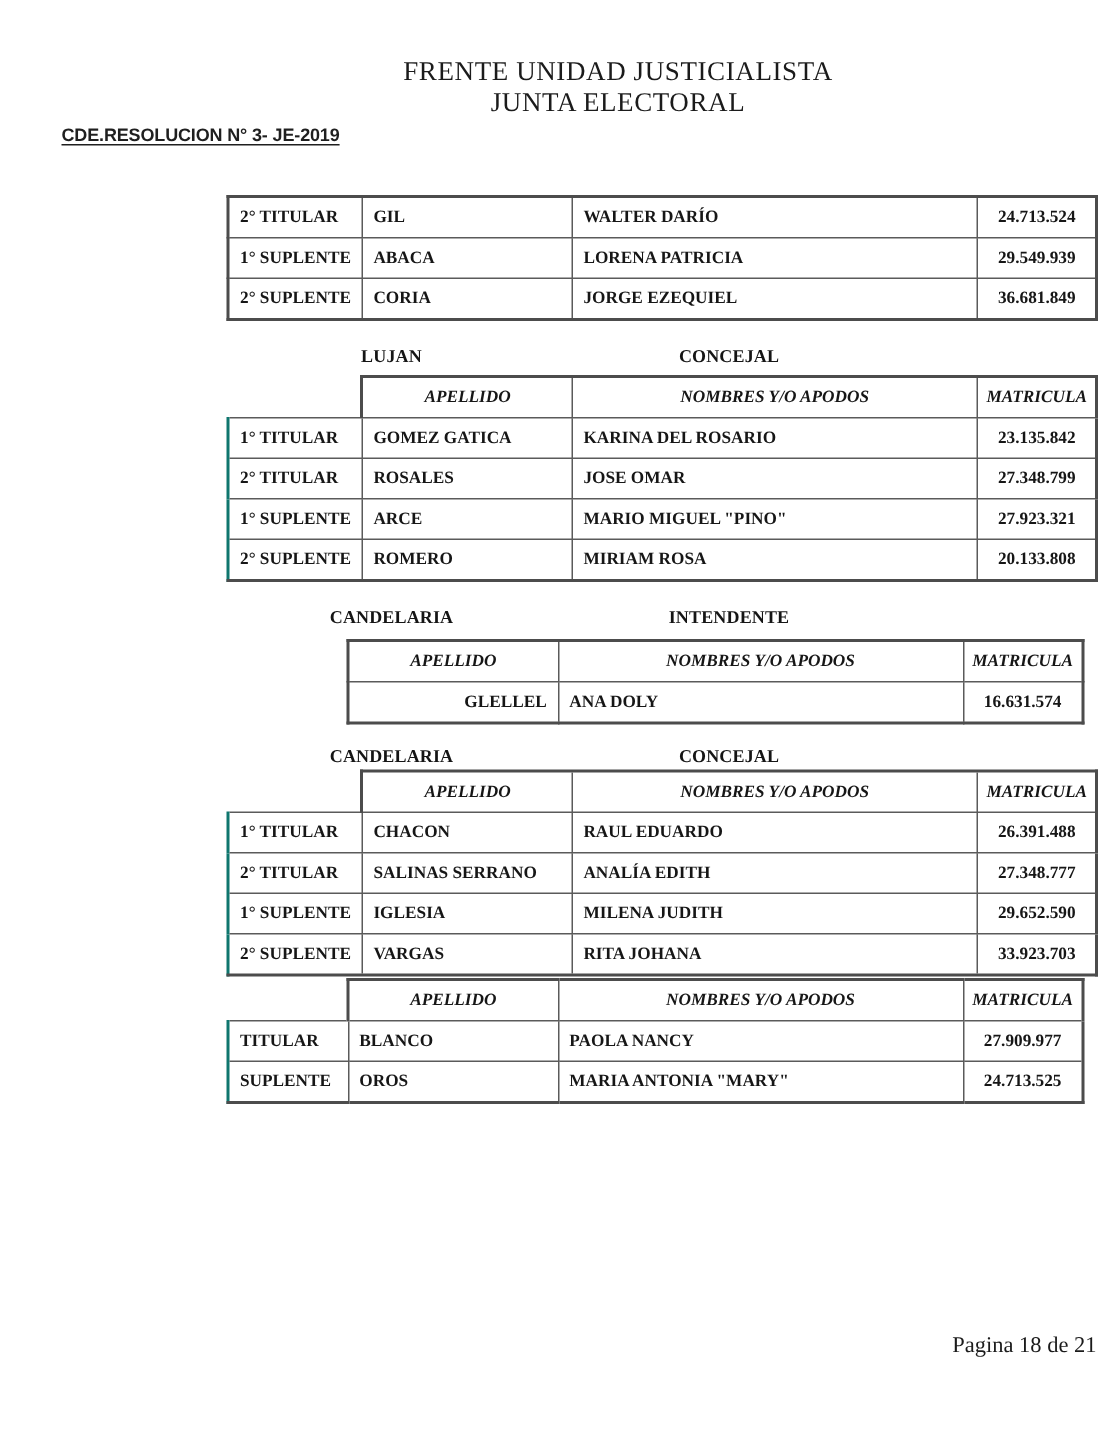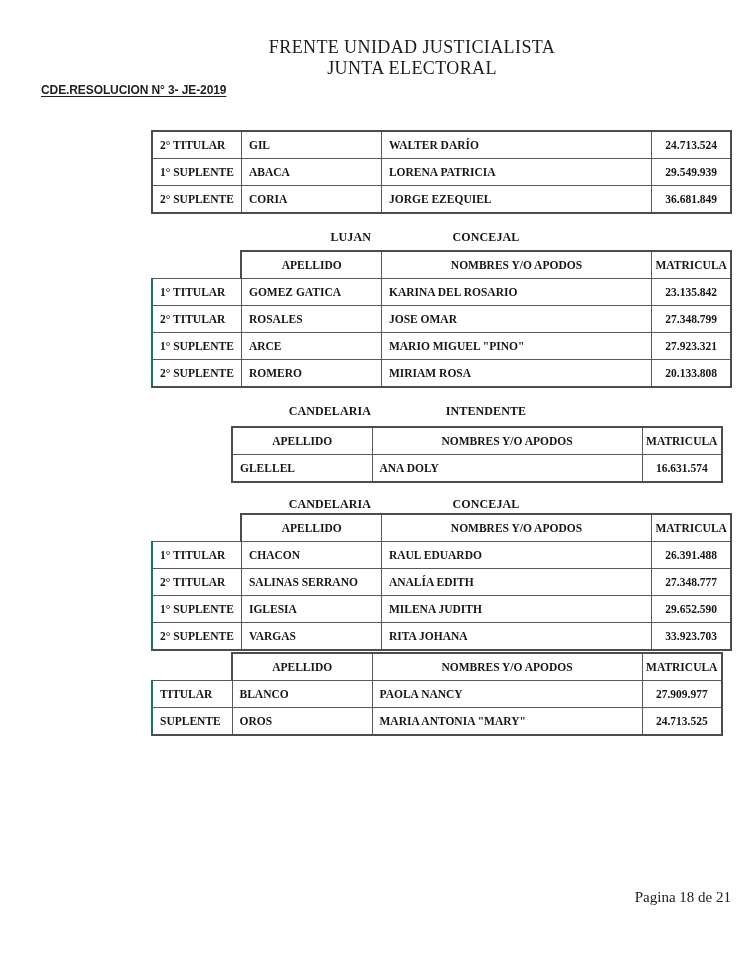--- a/index.html
+++ b/index.html
@@ -26,38 +26,38 @@
     font-weight:700;
     font-size:12px;
     letter-spacing:-.1px;
     text-decoration:underline;
     text-underline-offset:2px;
     color:#1f1f1f;
   }
   
   .sec-titles{position:relative;height:14px;
     font-weight:700;font-size:12px;letter-spacing:.1px;color:#151515;}
-  .sec-titles .loc{position:absolute;left:110px;width:220px;text-align:right;}
+  .sec-titles .loc{position:absolute;left:110px;width:220px;text-align:center;}
   .sec-titles .off{position:absolute;left:330px;width:230px;text-align:center;}
   
   table{border-collapse:collapse;table-layout:fixed;
     font-family:"Liberation Serif", serif;
     font-size:11.5px;font-weight:700;color:#161616;}
   td,th{border:1px solid #5a5a5a;height:26px;vertical-align:middle;
     padding:0 7px;overflow:hidden;white-space:nowrap;}
-  th{text-align:center;padding:0 2px;}
+  th{text-align:center;padding:0 2px;font-style:italic;}
   col.c-cargo{width:80px;}
   col.c-apellido{width:140px;}
   col.c-nombres{width:270px;}
   col.c-matricula{width:80px;}
   td.cargo{text-align:left;}
   td.apellido{text-align:left;}
   td.nombres{text-align:left;}
   td.matricula{text-align:center;}
-  td.center{text-align:left;margin-left:41px;}
+  td.center{text-align:right;margin-left:41px;}
   
   table.rect{border:2px solid #4c4c4c;}
   
   .gt td.ghost{border:none;background:transparent;}
   .gt thead th{border-top:2px solid #4c4c4c;}
   .gt thead th.h-first{border-left:2px solid #4c4c4c;}
   .gt thead th:last-child,.gt tbody td:last-child{border-right:2px solid #4c4c4c;}
   .gt tbody td:first-child{border-left:2px solid #0f766e;}
   .gt tbody tr:last-child td{border-bottom:2px solid #4c4c4c;}
   

